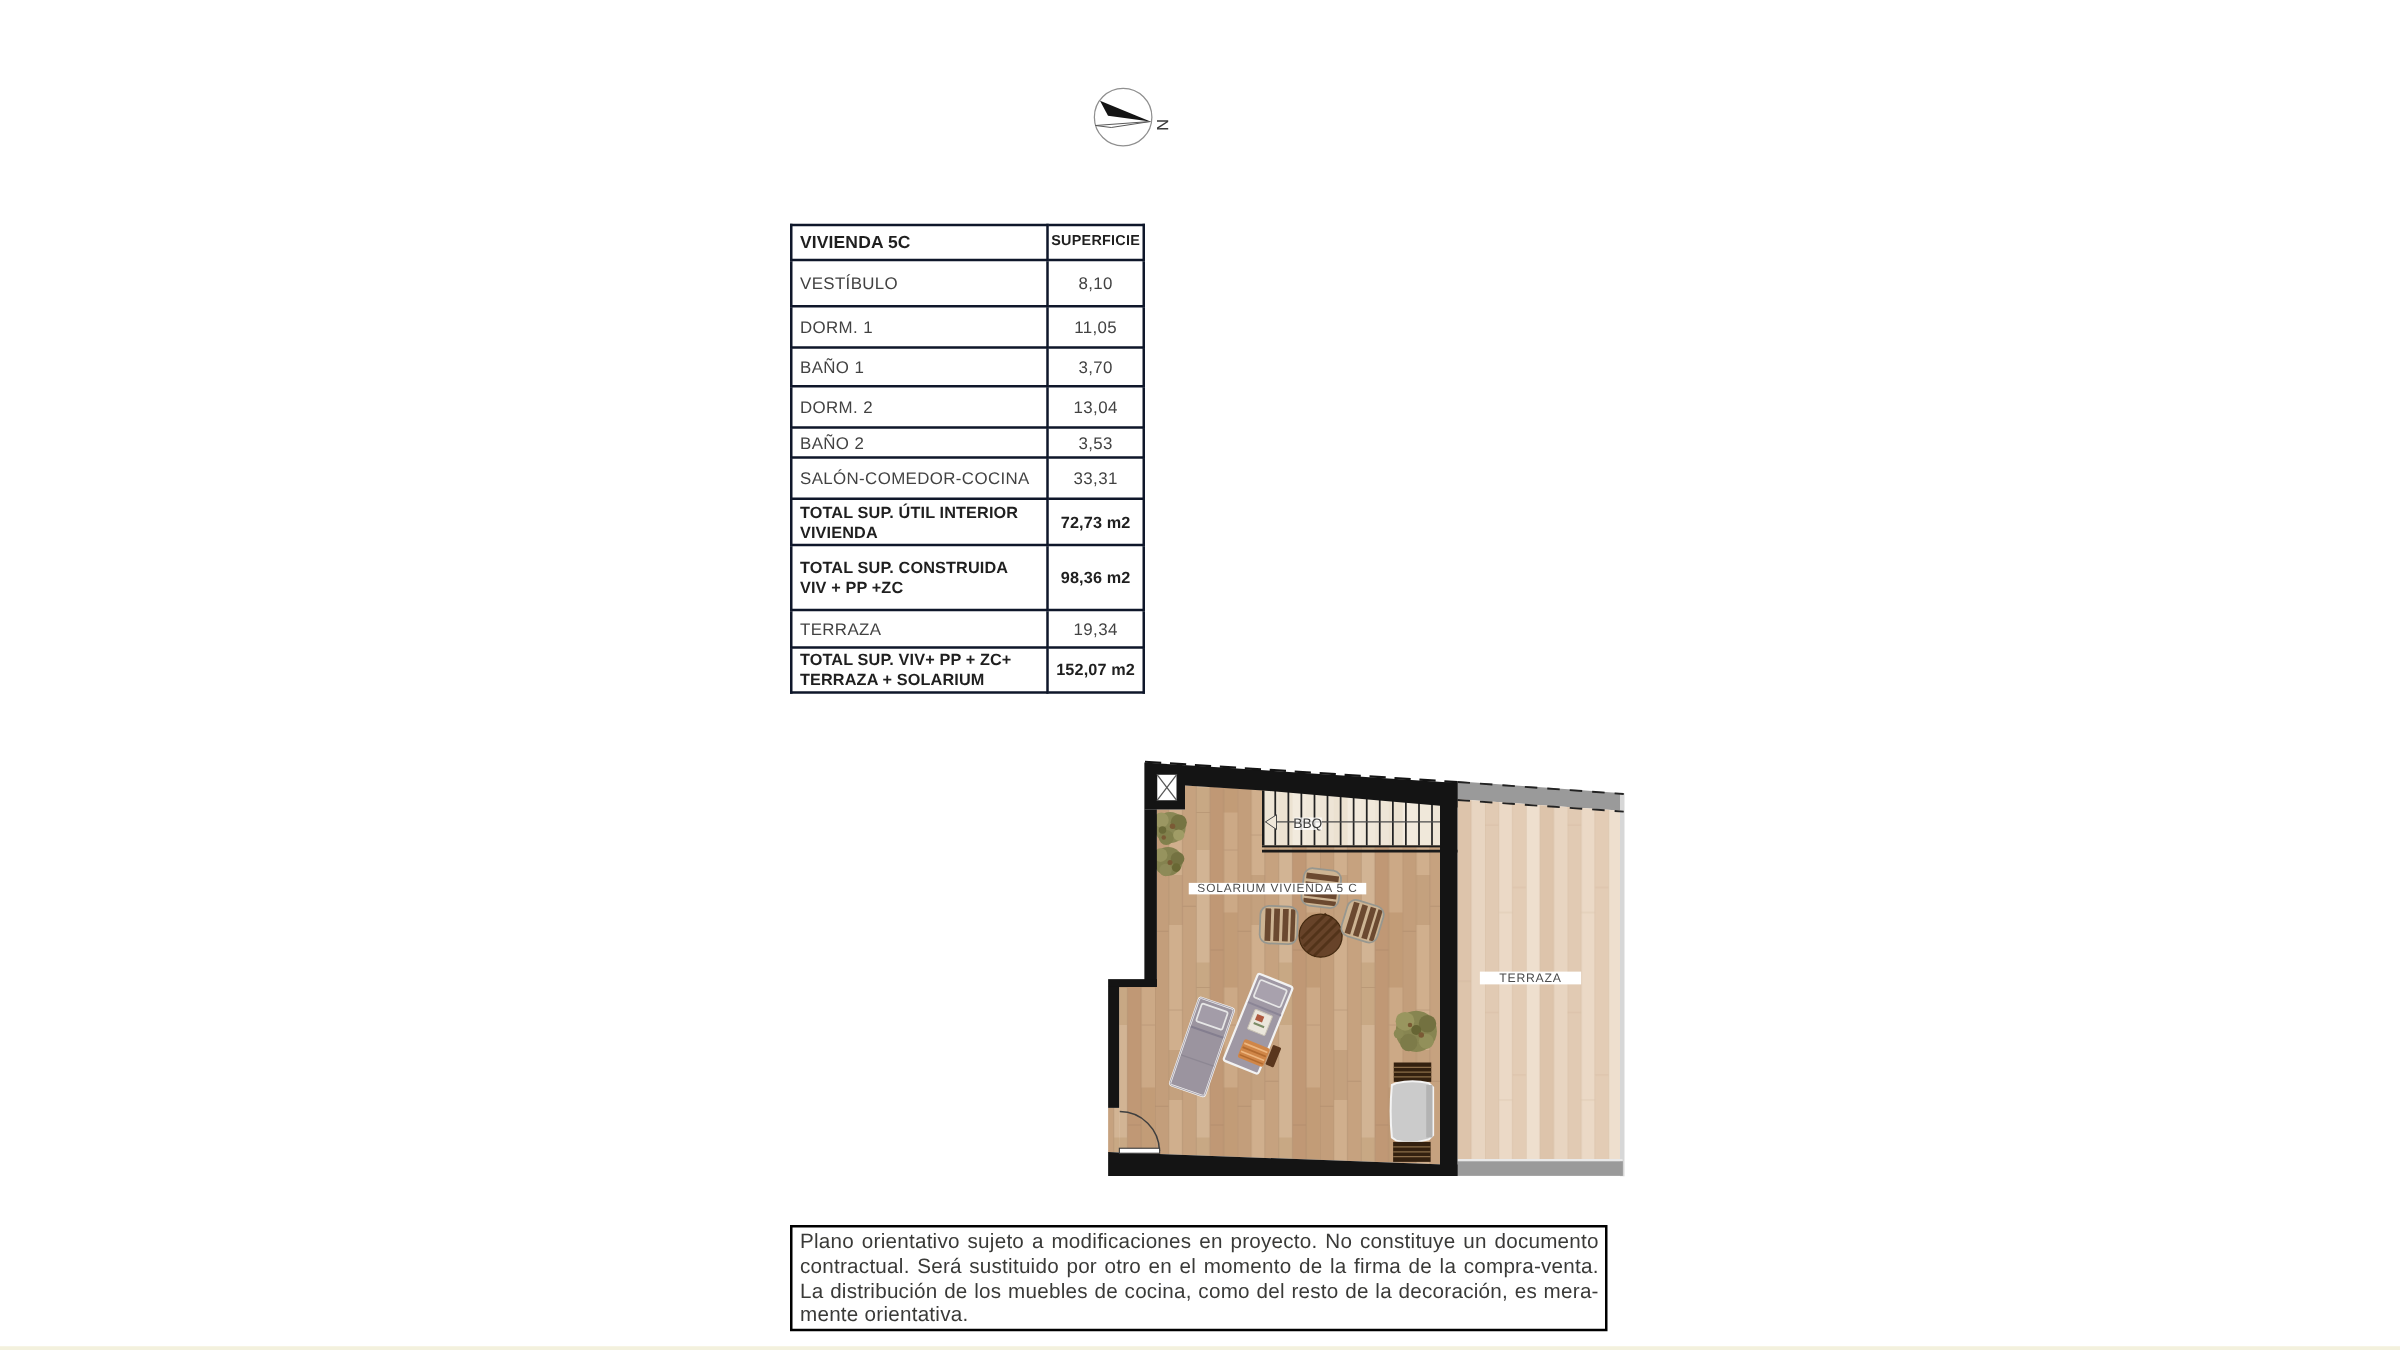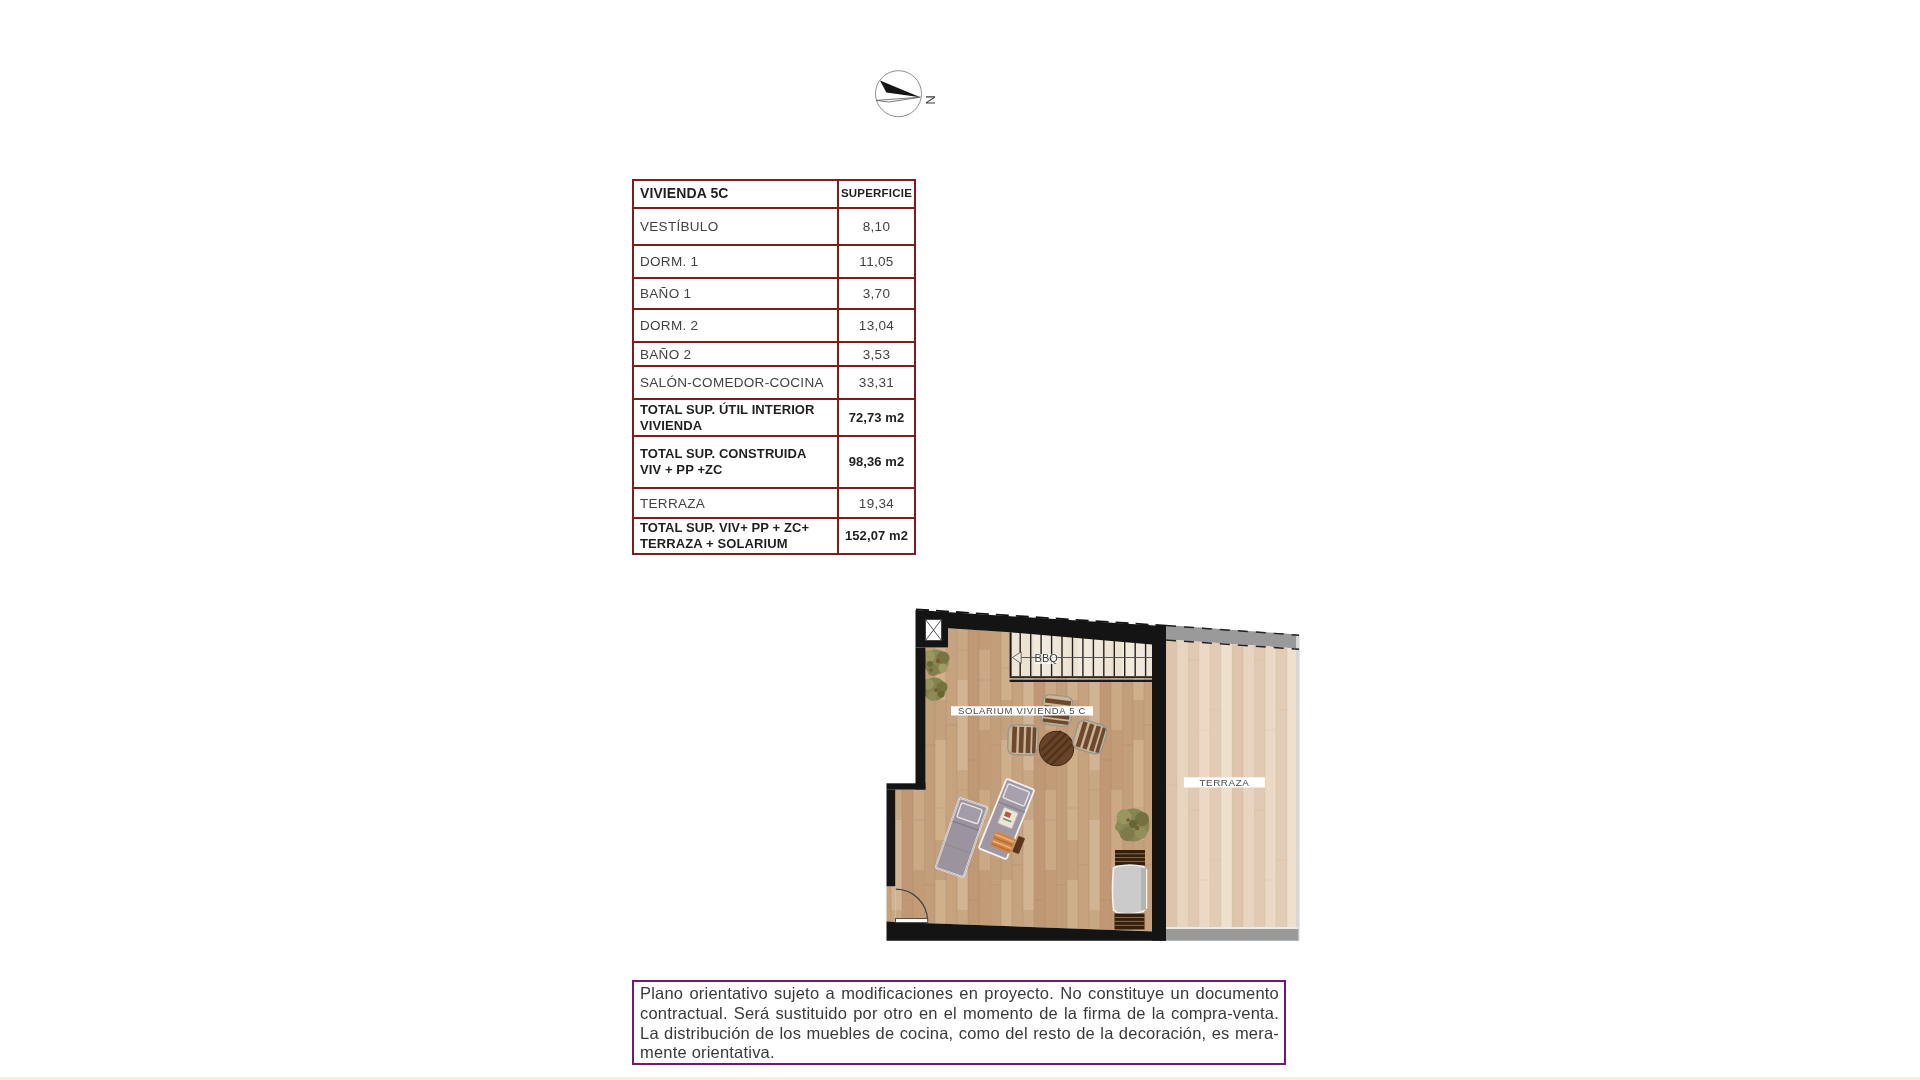--- a/index.html
+++ b/index.html
@@ -1,23 +1,23 @@
 <!DOCTYPE html>
 <html><head>
 <meta charset="utf-8">
 <style>
   html,body{margin:0;padding:0;background:#ffffff;}
   body{width:1920px;height:1080px;position:relative;font-family:"Liberation Sans",sans-serif;overflow:hidden;}
   .abs{position:absolute;}
   table.sup{border-collapse:collapse;table-layout:fixed;width:284px;}
-  table.sup td{border:2px solid #7f1d1d;padding:0 0 0 6px;vertical-align:middle;
+  table.sup td{border:2px solid #0f172a;padding:0 0 0 6px;vertical-align:middle;
     font-size:13.5px;color:#424242;letter-spacing:0.3px;white-space:nowrap;overflow:hidden;}
   table.sup td.num{text-align:center;padding:0;margin-left:48px;}
   table.sup td.b{font-weight:bold;color:#1f1f1f;font-size:13px;line-height:15.8px;letter-spacing:0.1px;}
-  .disc{border:2px solid #701a75;color:#3a3a38;font-size:16.5px;line-height:19.8px;
+  .disc{border:2px solid #000000;color:#3a3a38;font-size:16.5px;line-height:19.8px;
     letter-spacing:0.2px;}
   .jline{text-align:justify;text-align-last:justify;white-space:nowrap;}
 </style>
 </head>
 <body>
 
 <svg class="abs" style="left:850px;top:55px;" width="100" height="80" viewBox="850 55 100 80">
   <circle cx="898.5" cy="93.7" r="23" fill="none" stroke="#8f8f8f" stroke-width="1"></circle>
   <polygon points="880,80.5 920.3,97.2 886.4,92.5" fill="#141414"></polygon>
   <polygon points="876.3,100.4 920.3,97.2 889,102" fill="#ffffff" stroke="#5a5a5a" stroke-width="0.8"></polygon>

